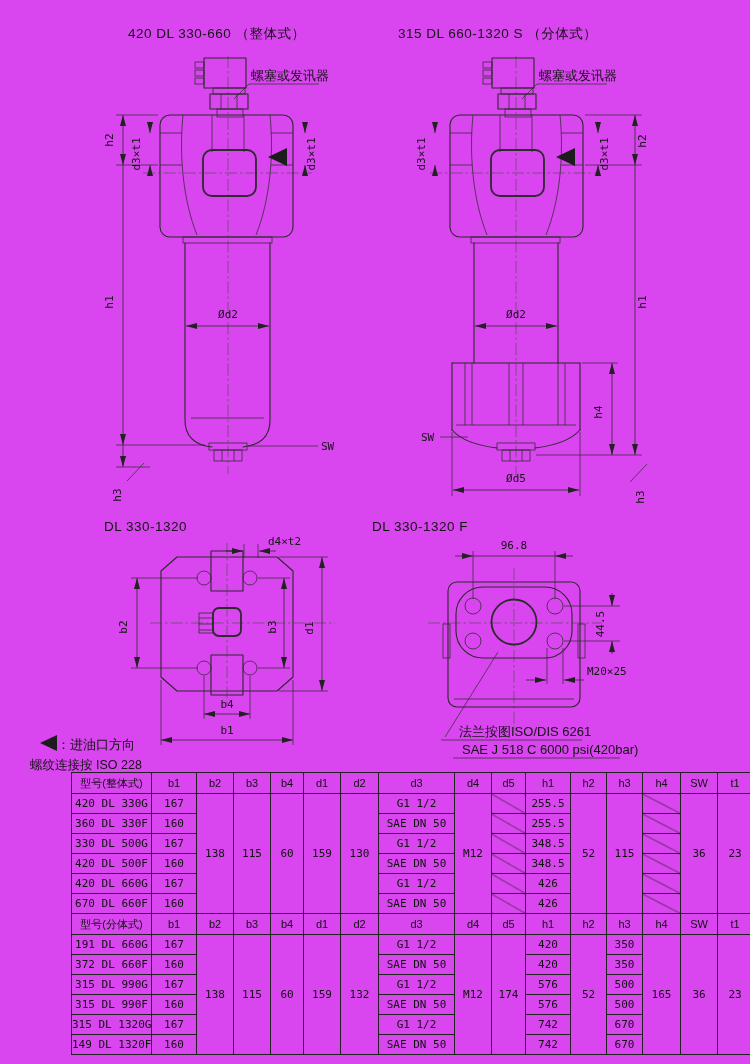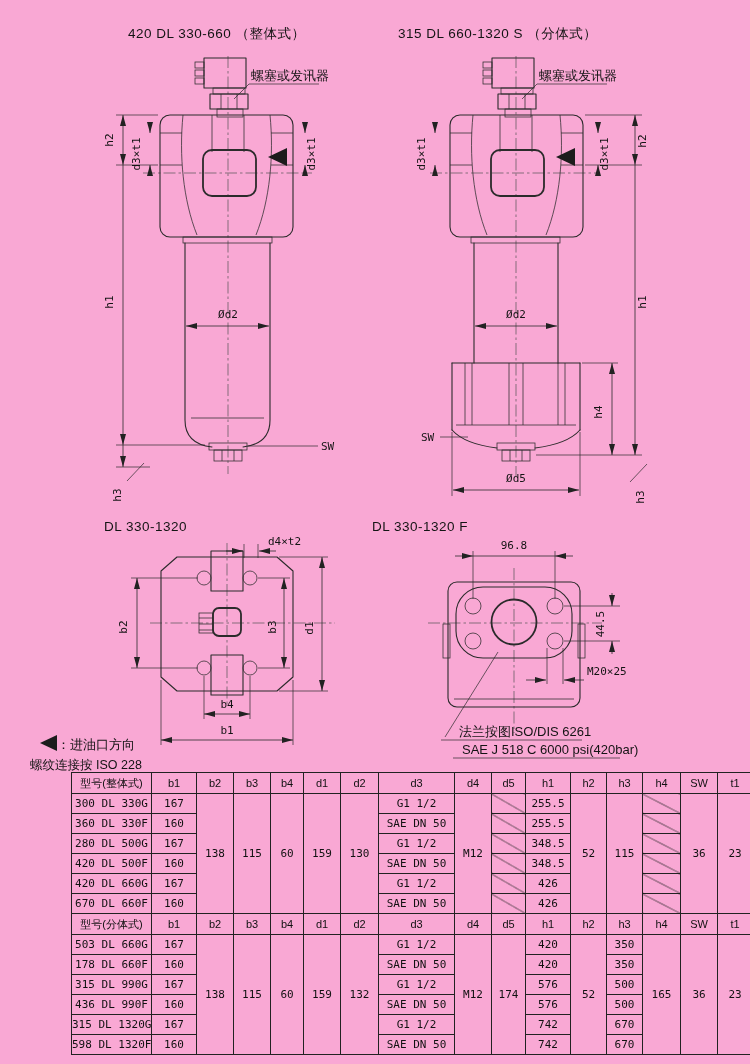--- a/index.html
+++ b/index.html
@@ -1,16 +1,16 @@
 <!DOCTYPE html>
 <html><head>
 <meta charset="utf-8">
 <style>
   html,body{margin:0;padding:0;background:#f6f6f4;}
-  .page{position:relative;width:750px;height:1064px;background:#f9a8d4;overflow:hidden;
+  .page{position:relative;width:750px;height:1064px;background:#d946ef;overflow:hidden;
         font-family:"Liberation Sans","DejaVu Sans",sans-serif;color:#111;}
   svg{position:absolute;left:0;top:0;}
   svg .ol{fill:none;stroke:#2b2b2b;stroke-width:1.1;stroke-linejoin:round;stroke-linecap:round;}
   svg .th{fill:none;stroke:#2b2b2b;stroke-width:0.75;}
   svg .bold{stroke-width:1.8;}
   svg .dim{fill:none;stroke:#2b2b2b;stroke-width:0.8;}
   svg .ext{fill:none;stroke:#2b2b2b;stroke-width:0.7;}
   svg .cl{fill:none;stroke:#555;stroke-width:0.7;stroke-dasharray:12 3 2.5 3;}
   svg .fillb{fill:#1c1c1c;stroke:none;}
   svg text{fill:#141414;}
@@ -342,21 +342,21 @@
         <th>h2</th>
         <th>h3</th>
         <th>h4</th>
         <th>SW</th>
         <th>t1</th>
         <th>t2</th>
       </tr>
     </thead>
     <tbody>
       <tr>
-        <td>300 DL 330G</td>
+        <td>420 DL 330G</td>
         <td>167</td>
         <td rowspan="6">138</td>
         <td rowspan="6">115</td>
         <td rowspan="6">60</td>
         <td rowspan="6">159</td>
         <td rowspan="6">130</td>
         <td>G1 1/2</td>
         <td rowspan="6">M12</td>
         <td class="slash"></td>
         <td>255.5</td>
@@ -369,21 +369,21 @@
       </tr>
       <tr>
         <td>360 DL 330F</td>
         <td>160</td>
         <td>SAE DN 50</td>
         <td class="slash"></td>
         <td>255.5</td>
         <td class="slash"></td>
       </tr>
       <tr>
-        <td>280 DL 500G</td>
+        <td>330 DL 500G</td>
         <td>167</td>
         <td>G1 1/2</td>
         <td class="slash"></td>
         <td>348.5</td>
         <td class="slash"></td>
       </tr>
       <tr>
         <td>420 DL 500F</td>
         <td>160</td>
         <td>SAE DN 50</td>
@@ -446,68 +446,68 @@
         <th>h2</th>
         <th>h3</th>
         <th>h4</th>
         <th>SW</th>
         <th>t1</th>
         <th>t2</th>
       </tr>
     </thead>
     <tbody>
       <tr>
-        <td>503 DL 660G</td>
+        <td>191 DL 660G</td>
         <td>167</td>
         <td rowspan="6">138</td>
         <td rowspan="6">115</td>
         <td rowspan="6">60</td>
         <td rowspan="6">159</td>
         <td rowspan="6">132</td>
         <td>G1 1/2</td>
         <td rowspan="6">M12</td>
         <td rowspan="6">174</td>
         <td>420</td>
         <td rowspan="6">52</td>
         <td>350</td>
         <td rowspan="6">165</td>
         <td rowspan="6">36</td>
         <td rowspan="6">23</td>
         <td rowspan="6">17</td>
       </tr>
       <tr>
-        <td>178 DL 660F</td>
+        <td>372 DL 660F</td>
         <td>160</td>
         <td>SAE DN 50</td>
         <td>420</td>
         <td>350</td>
       </tr>
       <tr>
         <td>315 DL 990G</td>
         <td>167</td>
         <td>G1 1/2</td>
         <td>576</td>
         <td>500</td>
       </tr>
       <tr>
-        <td>436 DL 990F</td>
+        <td>315 DL 990F</td>
         <td>160</td>
         <td>SAE DN 50</td>
         <td>576</td>
         <td>500</td>
       </tr>
       <tr>
         <td>315 DL 1320G</td>
         <td>167</td>
         <td>G1 1/2</td>
         <td>742</td>
         <td>670</td>
       </tr>
       <tr>
-        <td>598 DL 1320F</td>
+        <td>149 DL 1320F</td>
         <td>160</td>
         <td>SAE DN 50</td>
         <td>742</td>
         <td>670</td>
       </tr>
     </tbody>
   </table>
 
 </div>
 </div>

